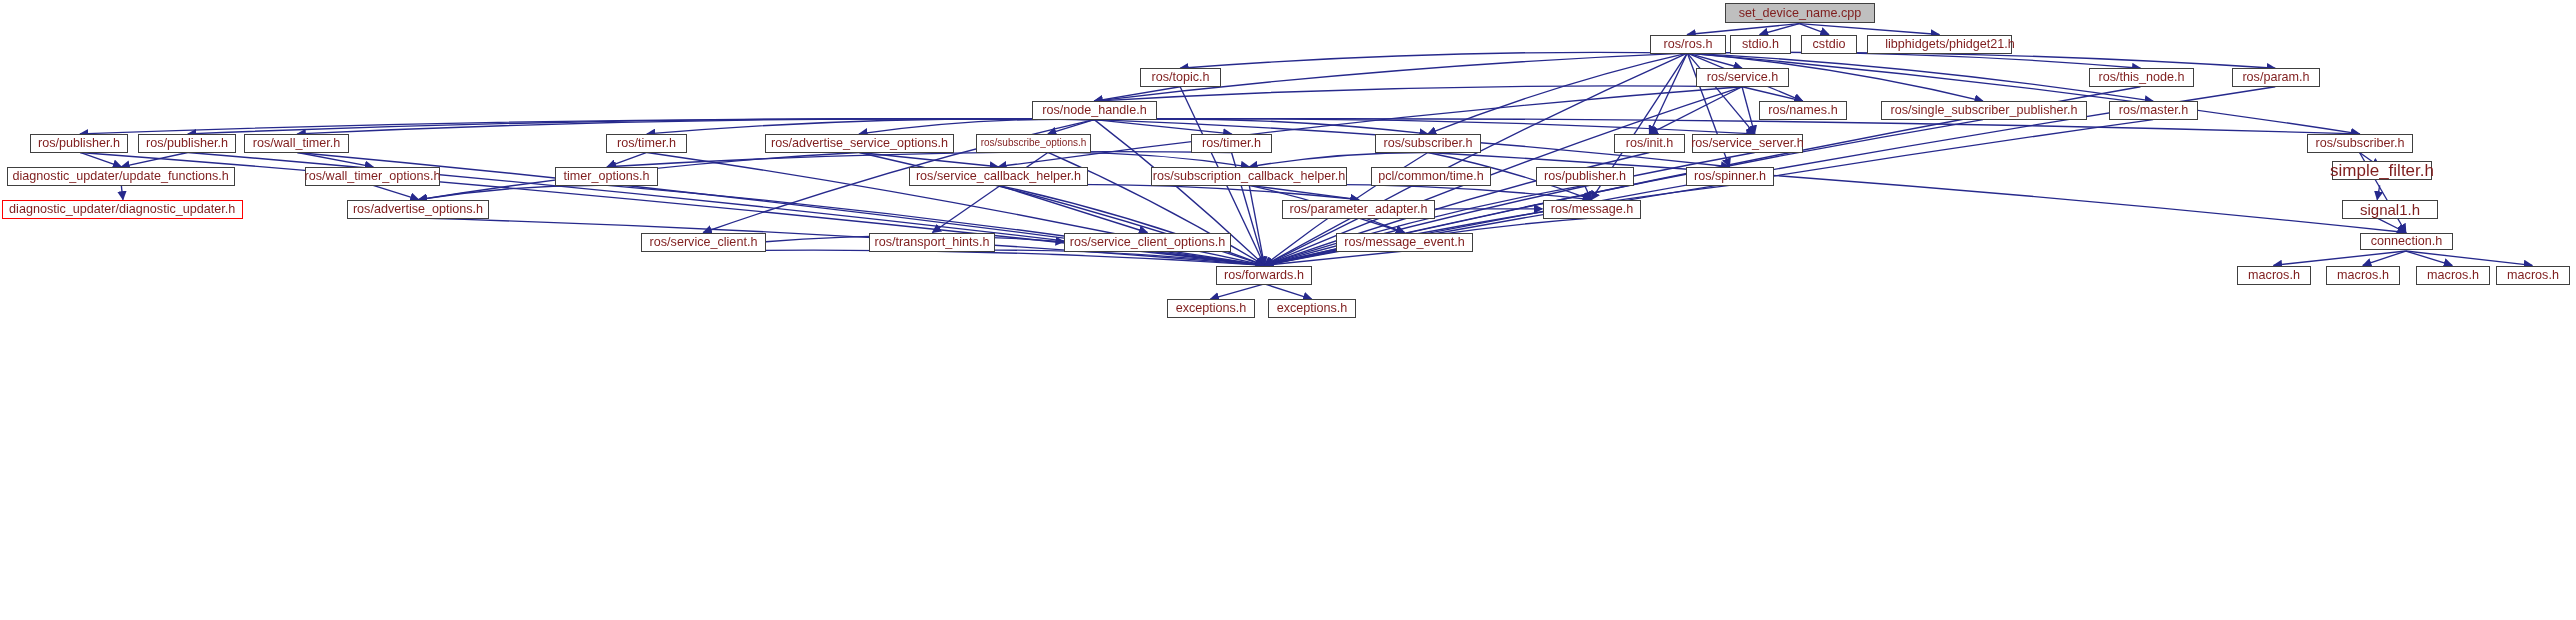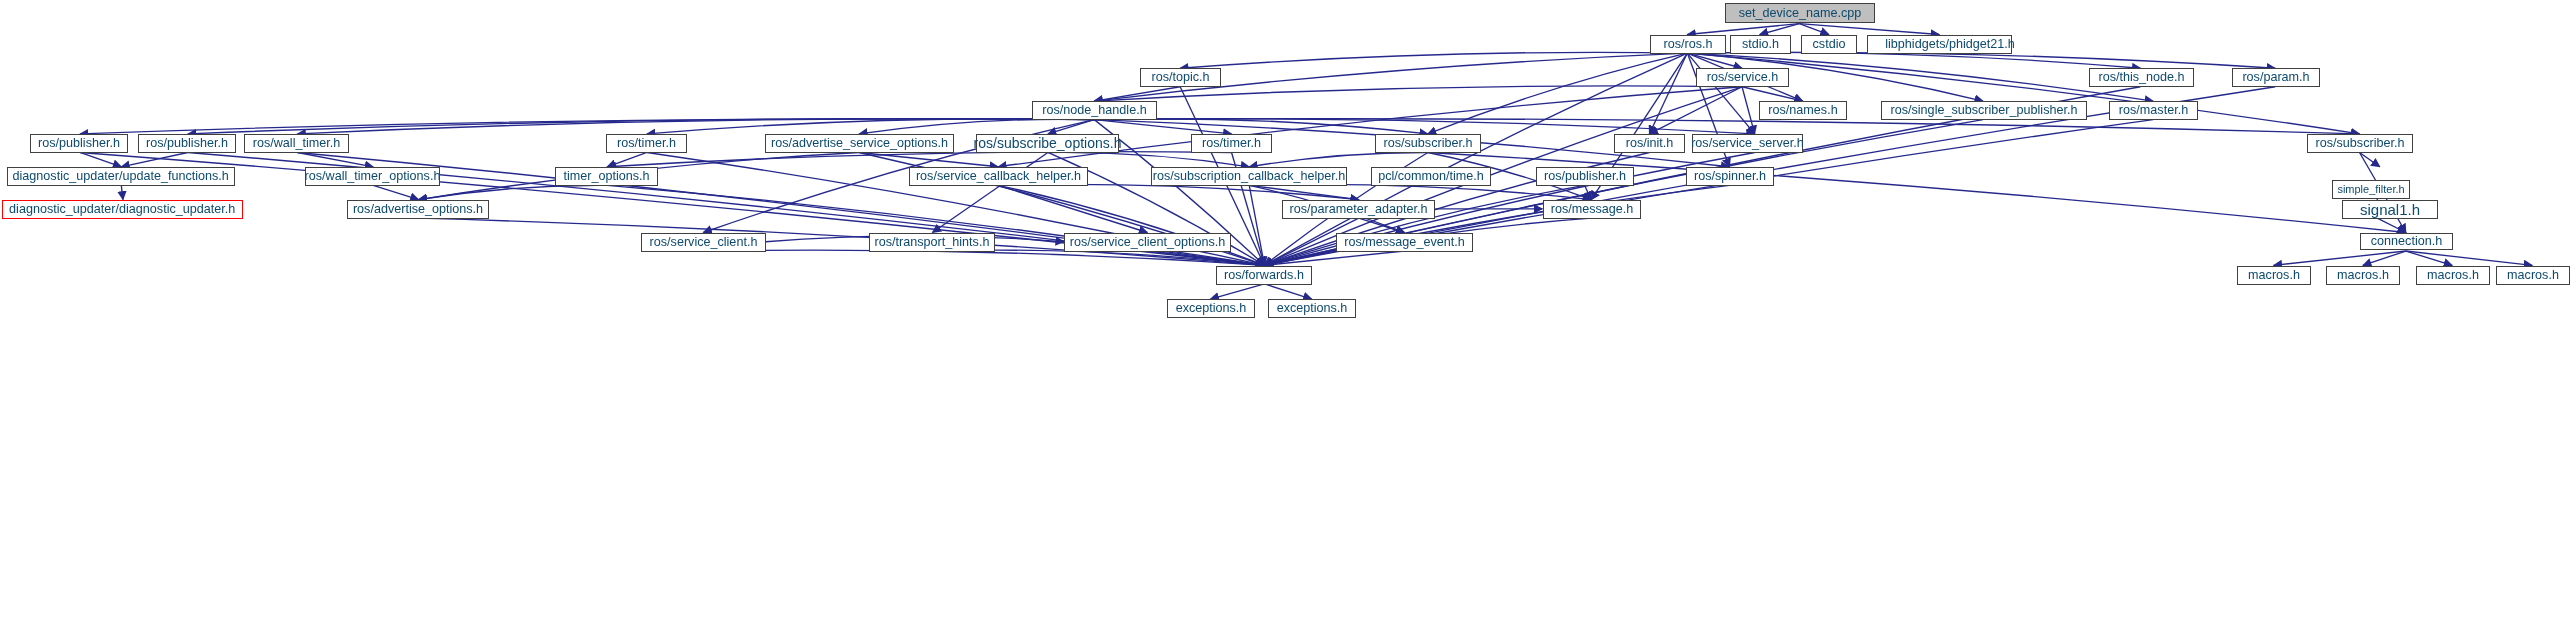--- a/index.html
+++ b/index.html
@@ -1,20 +1,20 @@
 <!DOCTYPE html>
 <html style="font-size:13.5px"><head>
 <meta charset="utf-8">
 <style>
   html,body{margin:0;padding:0;background:#ffffff;}
   #stage{position:relative;width:2576px;height:620px;background:#ffffff;
          font-family:"Liberation Sans","DejaVu Sans",sans-serif;overflow:hidden;}
   #edges{position:absolute;left:0;top:0;width:2576px;height:620px;}
   .node{position:absolute;box-sizing:border-box;border:0.8px solid #404040;
-        background:#ffffff;color:#0c4a6e;display:flex;align-items:center;
+        background:#ffffff;color:#7f1d1d;display:flex;align-items:center;
         justify-content:center;white-space:nowrap;line-height:1;}
   .node span{display:block;padding:0 5px;}
   .node.root{background:#bfbfbf;border:1.7px solid #404040;}
   .node.highlight{border:0.8px solid #ff0000;}
 </style>
 </head>
 <body>
 
 <div id="stage">
   <svg id="edges" viewBox="0 0 3056 736" xmlns="http://www.w3.org/2000/svg">
@@ -174,21 +174,21 @@
       </div>
       <div class="node" style="left: 244px; top: 134px; width: 105px; height: 18.5px; font-size: 12.6px;">
         <span>ros/wall_timer.h</span>
       </div>
       <div class="node" style="left: 606px; top: 134px; width: 81px; height: 18.5px; font-size: 12.6px;">
         <span>ros/timer.h</span>
       </div>
       <div class="node" style="left: 765px; top: 134px; width: 189px; height: 18.5px; font-size: 12.6px;">
         <span>ros/advertise_service_options.h</span>
       </div>
-      <div class="node" style="left: 976px; top: 134px; width: 143px; height: 18.5px; font-size: 14px; text-align: center;">
+      <div class="node" style="left: 976px; top: 134px; width: 115px; height: 18.5px; font-size: 10px; text-align: center;">
         <span>ros/subscribe_options.h</span>
       </div>
       <div class="node" style="left: 1191px; top: 134px; width: 81px; height: 18.5px; font-size: 12.6px;">
         <span>ros/timer.h</span>
       </div>
       <div class="node" style="left: 1375px; top: 134px; width: 106px; height: 18.5px; font-size: 12.6px;">
         <span>ros/subscriber.h</span>
       </div>
       <div class="node" style="left: 1614px; top: 134px; width: 71px; height: 18.5px; font-size: 12.6px;">
         <span>ros/init.h</span>
@@ -216,21 +216,21 @@
       </div>
       <div class="node" style="left: 1371px; top: 167px; width: 120px; height: 18.5px; font-size: 12.6px;">
         <span>pcl/common/time.h</span>
       </div>
       <div class="node" style="left: 1536px; top: 167px; width: 98px; height: 18.5px; font-size: 12.6px;">
         <span>ros/publisher.h</span>
       </div>
       <div class="node" style="left: 1686px; top: 167px; width: 88px; height: 18.5px; font-size: 12.6px;">
         <span>ros/spinner.h</span>
       </div>
-      <div class="node" style="left: 2332px; top: 180px; width: 78px; height: 18.5px; font-size: 11px;">
+      <div class="node" style="left: 2332px; top: 161px; width: 100px; height: 18.5px; font-size: 17px;">
         <span>simple_filter.h</span>
       </div>
       <div class="node" style="left: 347px; top: 200px; width: 142px; height: 18.5px; font-size: 12.6px;">
         <span>ros/advertise_options.h</span>
       </div>
       <div class="node" style="left: 1282px; top: 200px; width: 153px; height: 18.5px; font-size: 12.6px;">
         <span>ros/parameter_adapter.h</span>
       </div>
       <div class="node" style="left: 1543px; top: 200px; width: 98px; height: 18.5px; font-size: 12.6px;">
         <span>ros/message.h</span>

